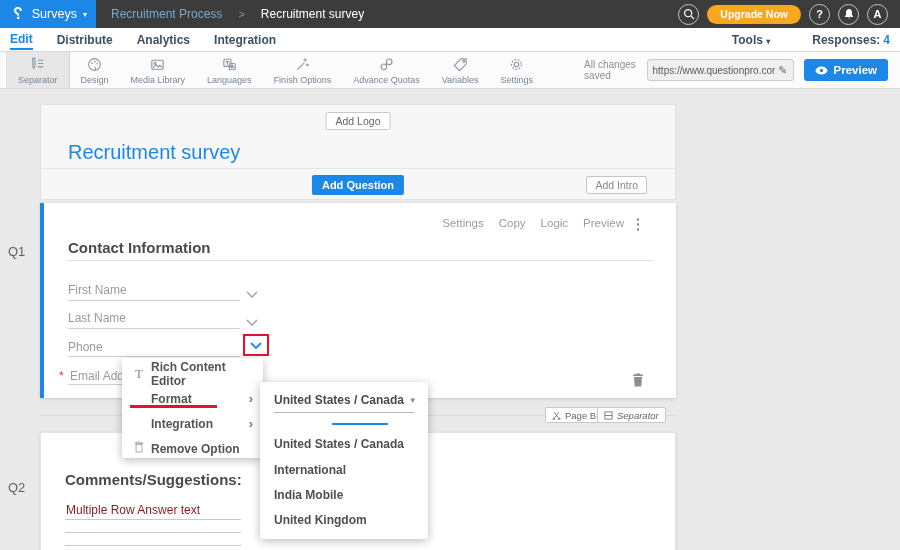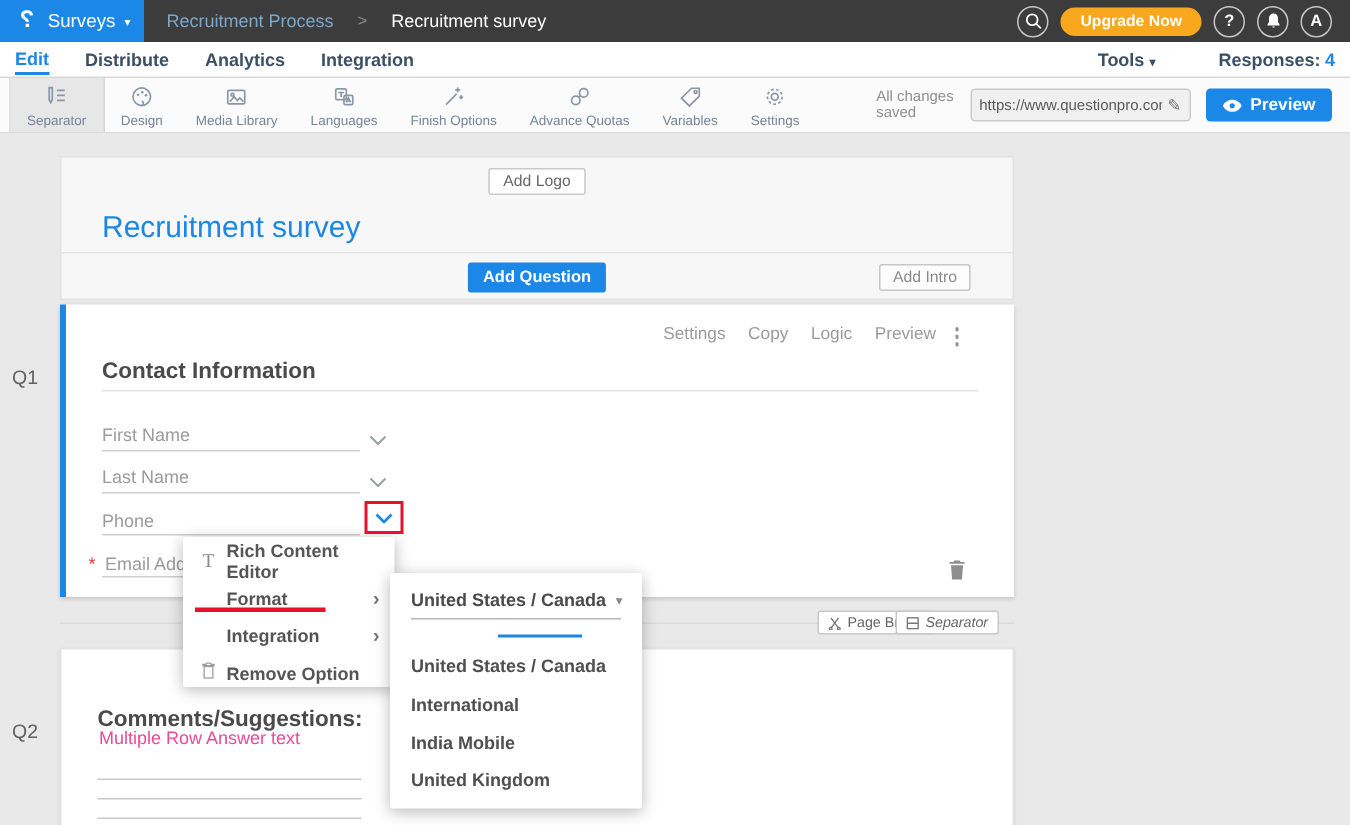--- a/index.html
+++ b/index.html
@@ -78,21 +78,21 @@
 
   
   .between{position:absolute; left:40px; top:415px; width:636px; height:1px; background:#d9d9d9; z-index:1;}
   .pill{position:absolute; top:-8px; height:16px; background:#fff; border:1px solid #c8c8c8; border-radius:2px; font-size:9.5px; color:#666; display:flex; align-items:center; gap:4px; padding:0 6px; cursor:pointer;}
   .pill.pb{left:505px;}
   .pill.sep{left:557px;font-style:italic;}
 
   
   .q2card{position:absolute; left:40px; top:432px; width:636px; height:130px; background:#fff; border:1px solid #e3e3e3; box-shadow:0 1px 3px rgba(0,0,0,.1); z-index:1;}
   .q2title{position:absolute; left:24px; top:38px; font-size:15px; font-weight:bold; color:#4a4a4a; cursor:text;}
-  .q2ph{position:absolute; left:25px; top:52px; font-size:12px; color:#ec4899; cursor:text;}
+  .q2ph{position:absolute; left:25px; top:70px; font-size:12px; color:#7f1d1d; cursor:text;}
   .q2line{position:absolute; left:24px; width:176px; height:1px; background:#c9c9c9;}
 
   
   .ctxmenu{position:absolute; left:122px; top:358px; width:141px; height:100px; background:#fff; border-radius:2px; box-shadow:0 2px 10px rgba(0,0,0,.28); z-index:20; padding-top:3px;}
   .mitem{position:relative; height:25px; display:flex; align-items:center; font-size:12px; font-weight:bold; color:#555; cursor:pointer;}
   .mitem .micon{position:absolute; left:9px; width:16px; text-align:center;}
   .mitem .mlabel{margin-left:29px;}
   .mitem .marrow{position:absolute; right:10px; color:#777; font-size:13px; line-height:10px;}
   .ticon{font-family:"Liberation Serif",serif; font-size:13px; color:#8a8a8a; font-weight:normal;}
   .annot-underline{position:absolute; left:8px; top:47px; width:87px; height:3px; background:var(--annot); z-index:25;}

